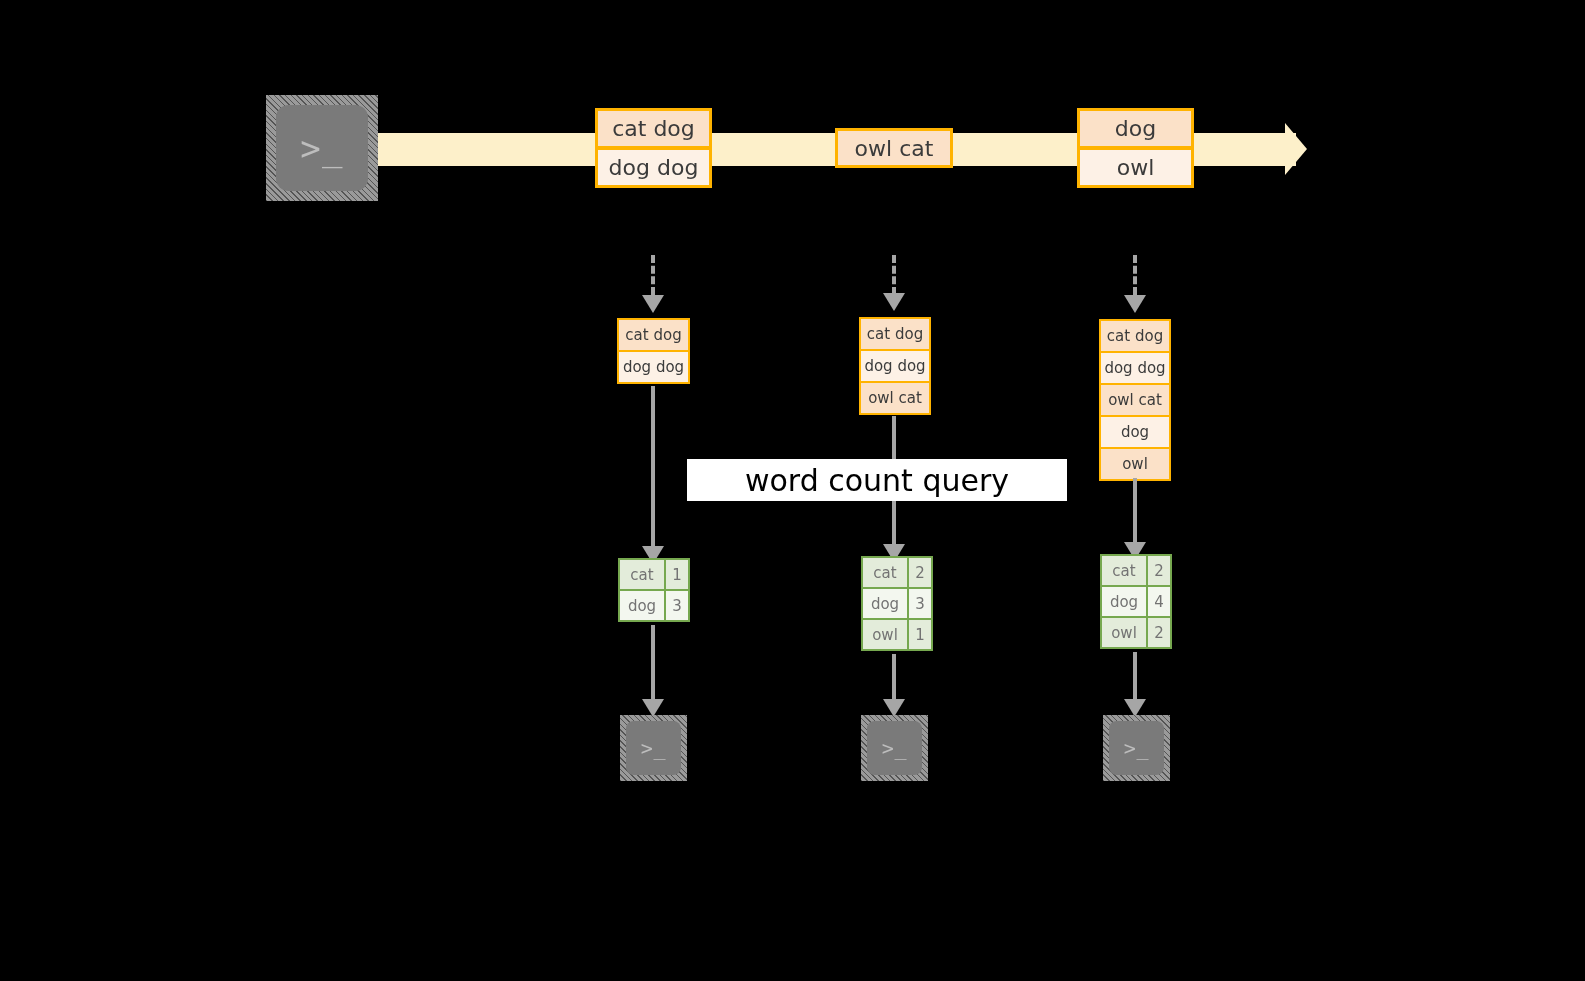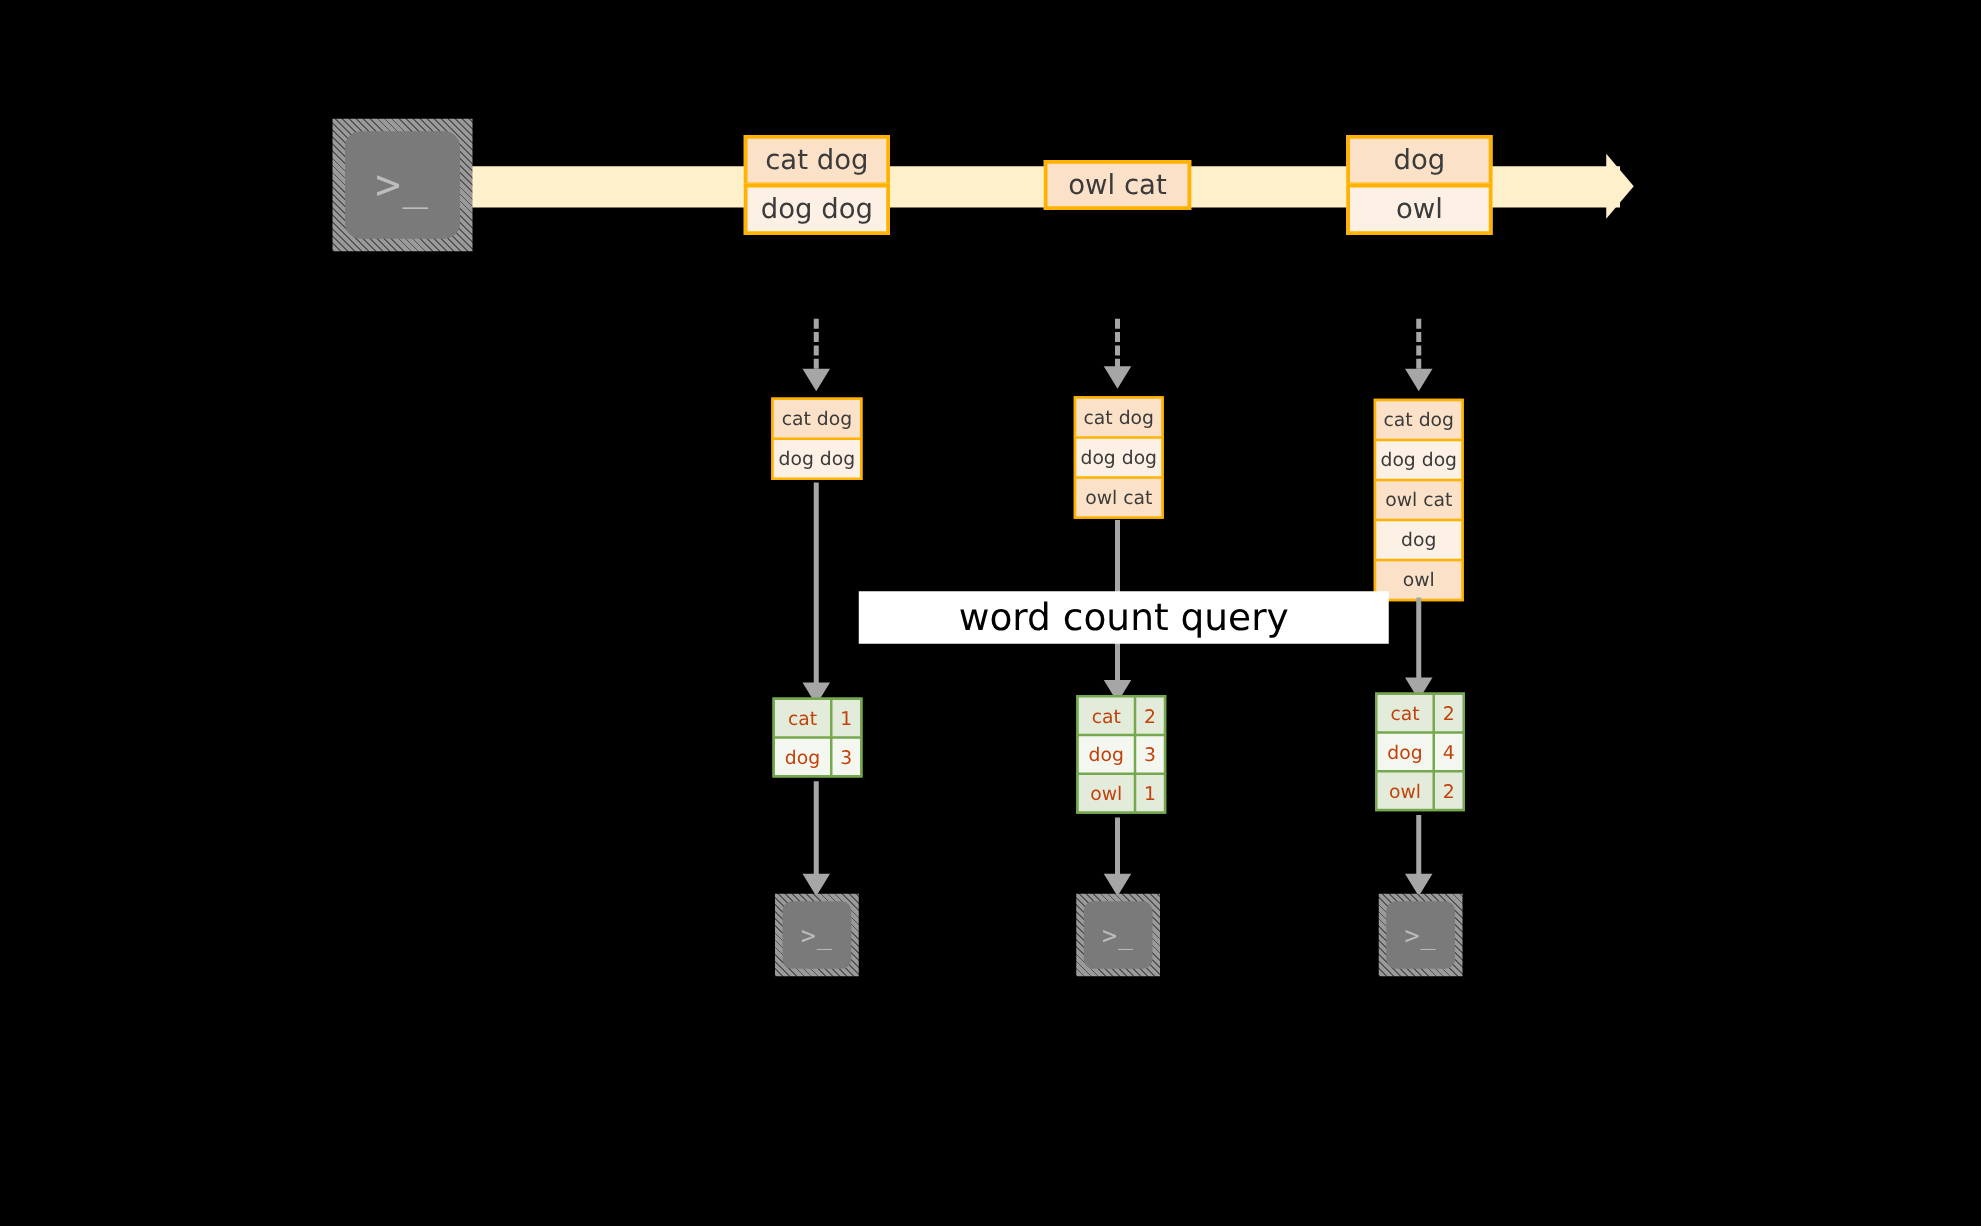--- a/index.html
+++ b/index.html
@@ -112,21 +112,21 @@
   }
   .gtable .grow {
     display: flex;
     height: 29px;
     margin-bottom: 2px;
   }
   .gtable .grow:last-child { margin-bottom: 0; }
   .gtable .gcell {
     box-sizing: border-box;
     background: #e3ecda;
-    color: #c2410c;
+    color: #737373;
     display: flex;
     align-items: center;
     justify-content: center;
     font-size: 15px;
   }
   .gtable .grow.light .gcell { background: #f3f7ef; }
   .gtable .gcell.word { width: 44px; margin-right: 2px; }
   .gtable .gcell.count { width: 22px; }
 
   
@@ -281,15 +281,15 @@
 
   <div class="sline" style="left:1133px; top:652px; height:54px;"></div>
   <div class="ahead" style="left:1124px; top:699px;"></div>
 
   <div class="term" style="left:1103px; top:715px; width:67px; height:66px;">
     <div class="term-inner">
       <div class="term-glyph" style="font-size:20px;">&gt;_</div>
     </div>
   </div>
 
-  <div class="qlabel" style="left:687px; top:459px; width:424px; height:42px;margin-top:14px;">word count query</div>
+  <div class="qlabel" style="left:687px; top:459px; width:380px; height:42px;">word count query</div>
 
 </div>
 
 </body></html>

